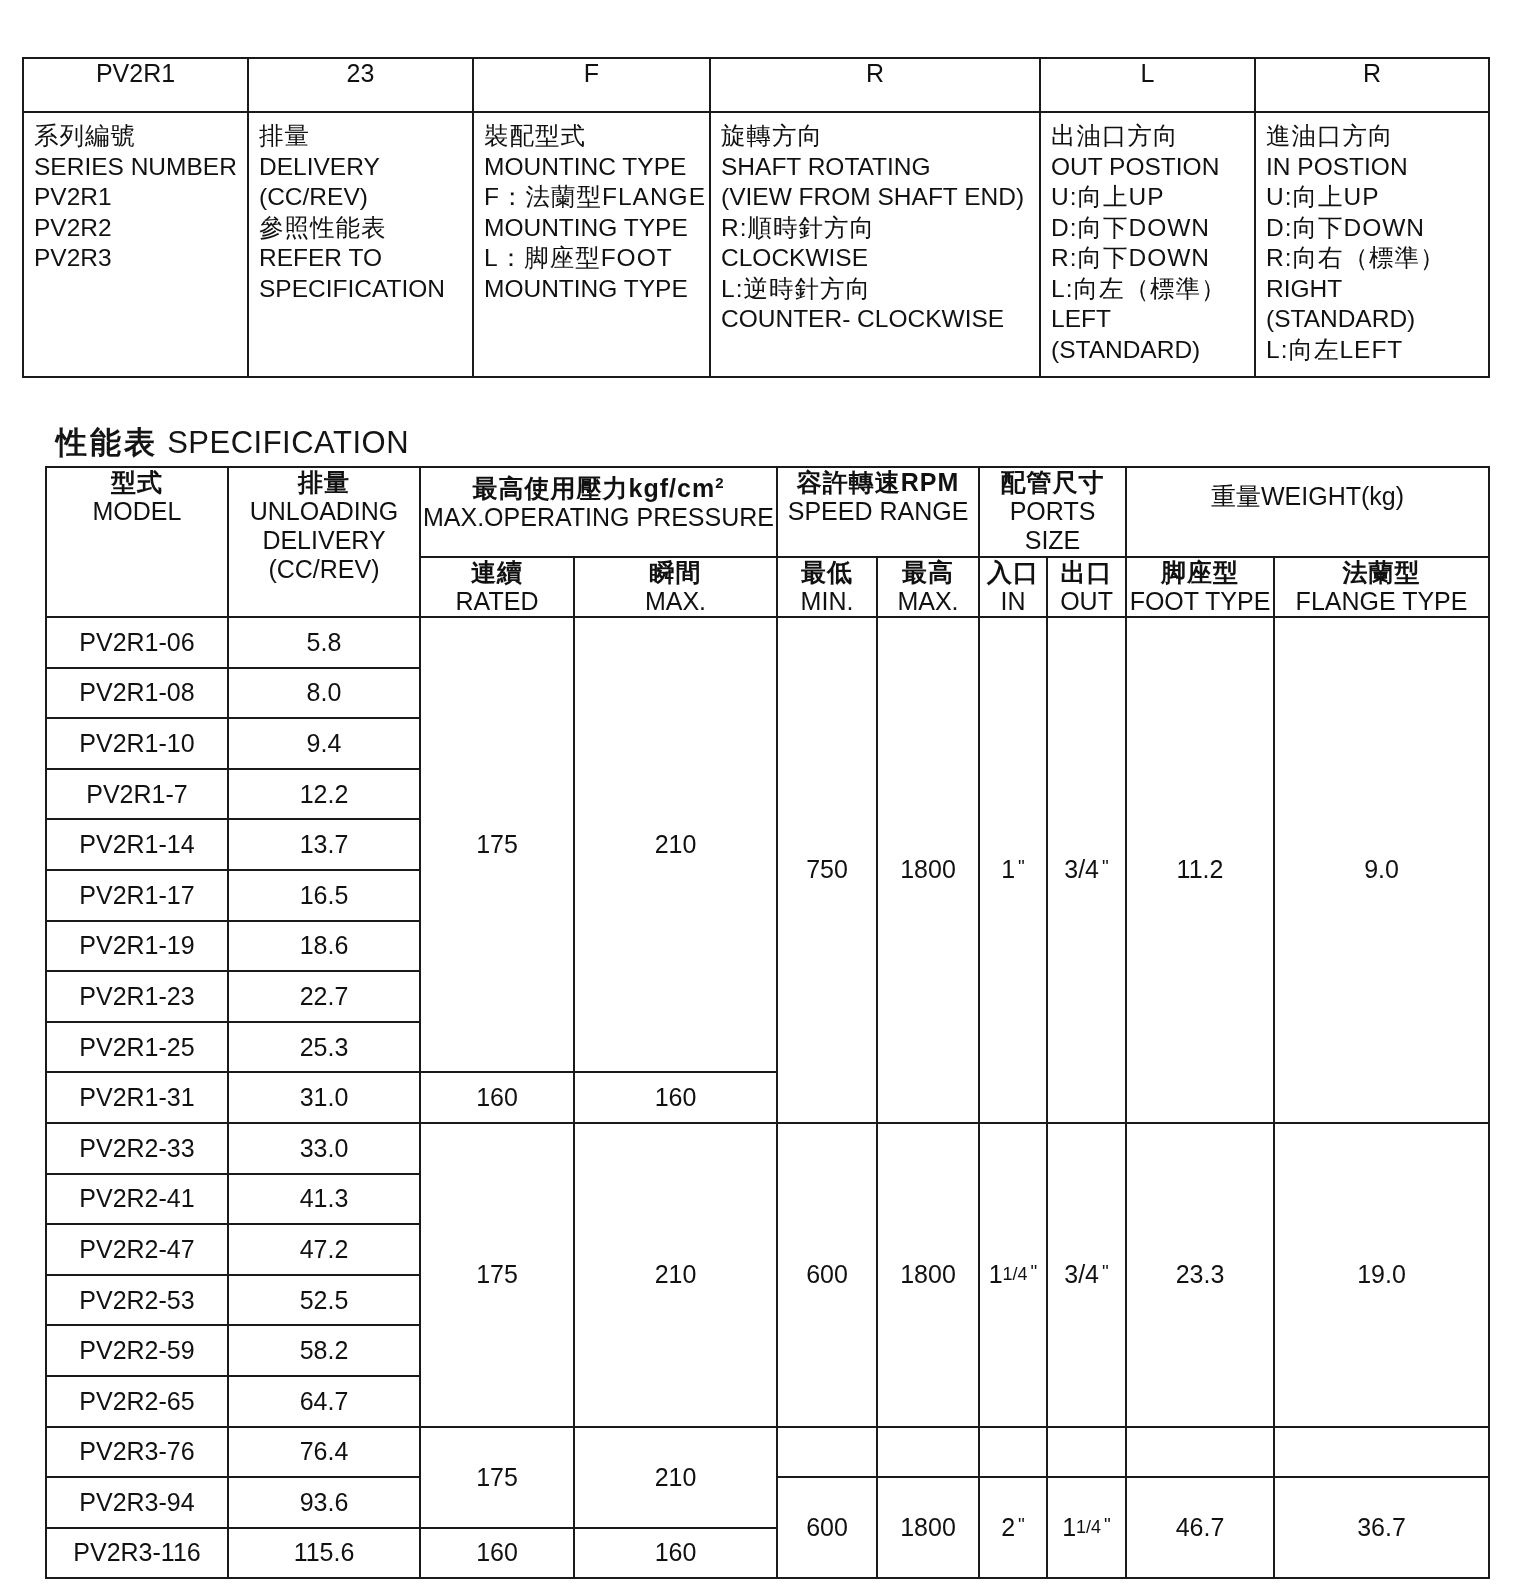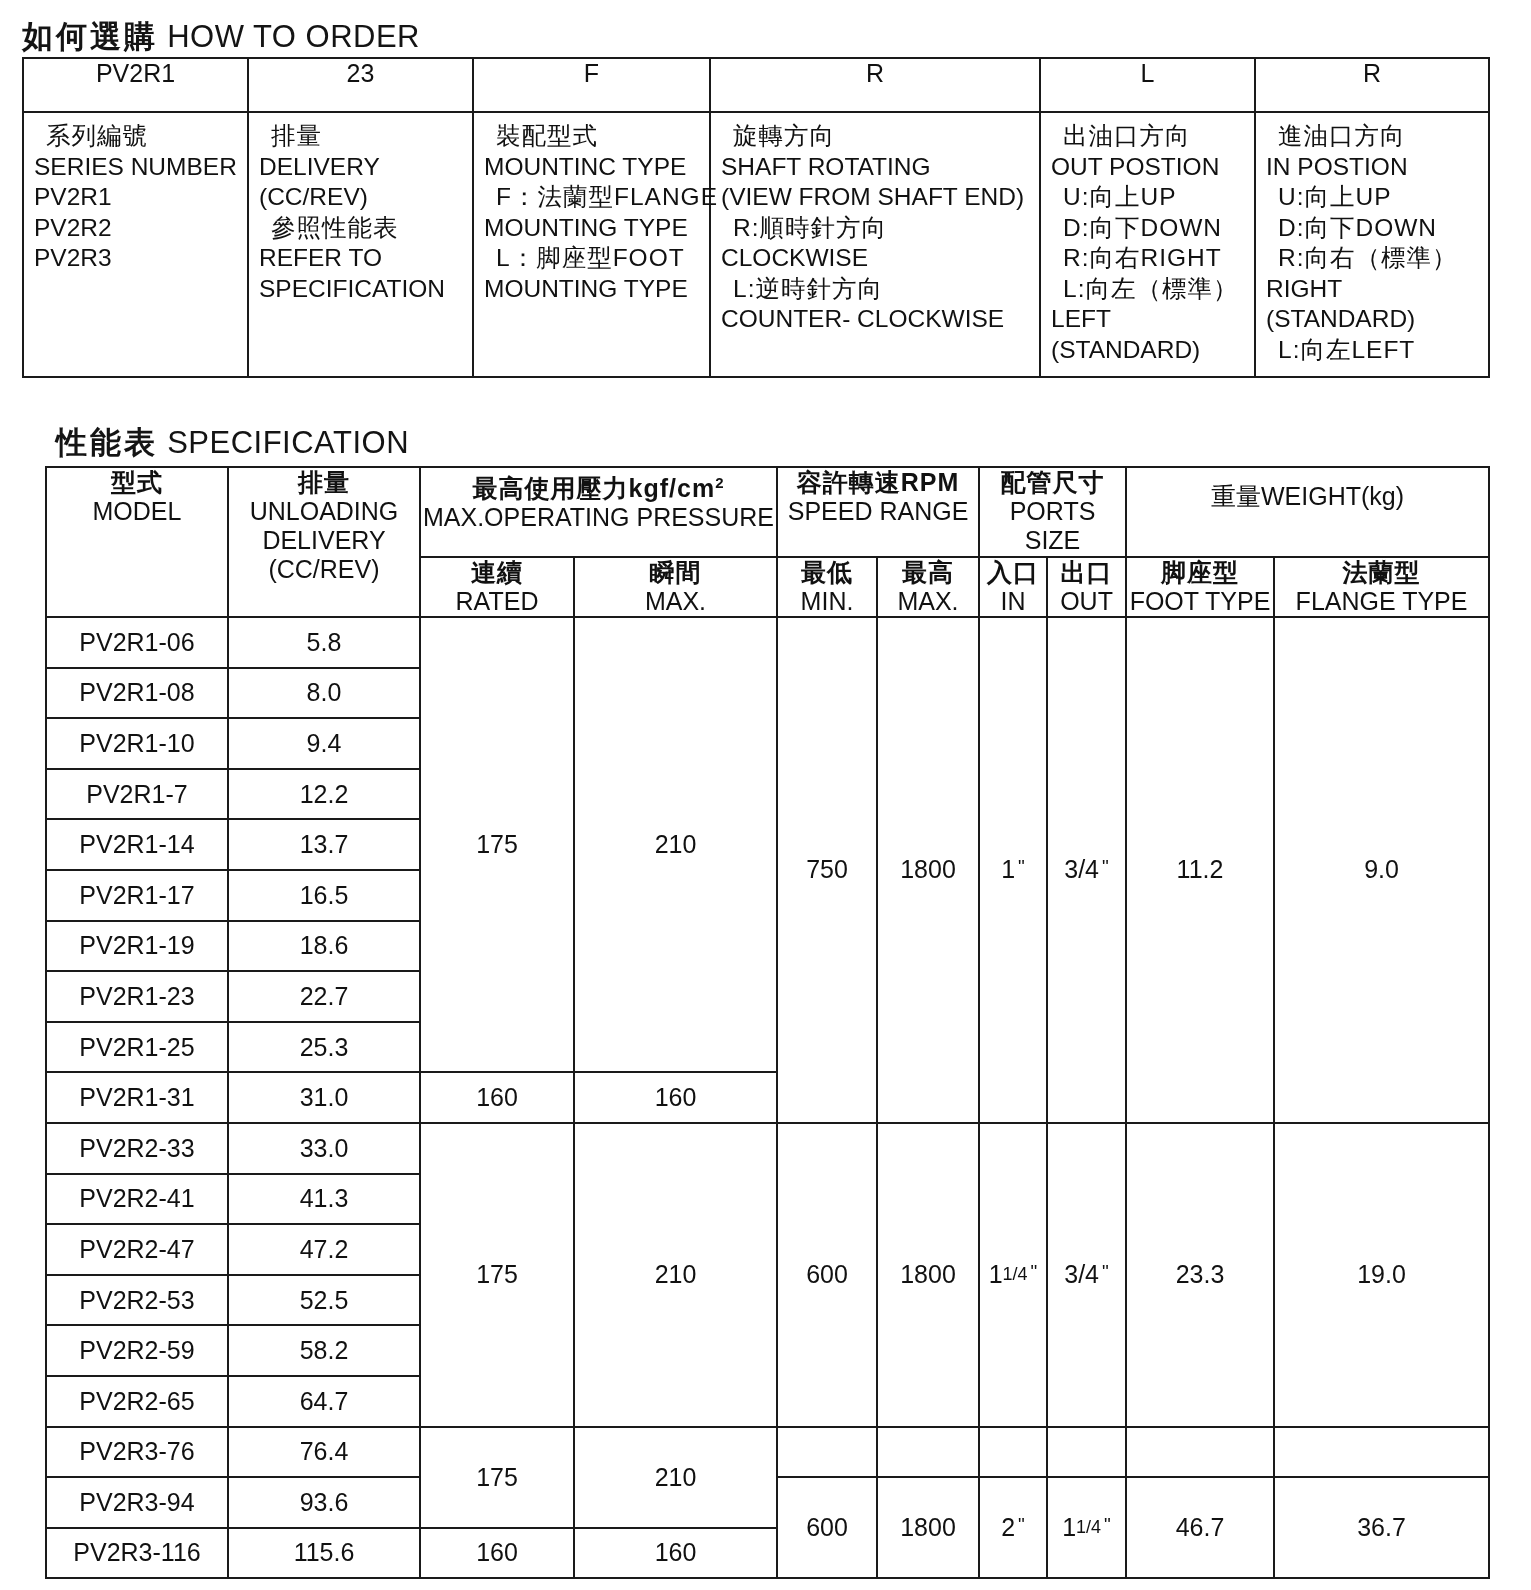--- a/index.html
+++ b/index.html
@@ -37,21 +37,21 @@
   
   #order-table{position:absolute;left:22px;top:57px;width:1466px;}
   #order-table .hd{height:52px;font-size:25px;}
   #order-table .body-cell{
     height:255px;
     padding:8px 0 0 10px;
     font-size:24.5px;line-height:30.5px;
     letter-spacing:0px;
     white-space:nowrap;
   }
-  #order-table .body-cell .cjkline{letter-spacing:1px;margin-left:12px;}
+  #order-table .body-cell .cjkline{letter-spacing:1px;}
   #order-table .body-cell div{height:30.5px;}
 
   
   #spec-table{position:absolute;left:45px;top:466px;width:1443px;}
   #spec-table td{font-size:25px;}
   .h-top{height:88px;text-align:center;}
   .h-sub{height:56px;}
   .hd .l1{display:block;line-height:29px;letter-spacing:1px;font-weight:600;}
   .hd .l2{display:block;line-height:29px;}
   .hd .one{line-height:56px;}
@@ -61,21 +61,20 @@
   .merge{text-align:center;vertical-align:middle;}
   .frac{font-size:18px;vertical-align:baseline;position:relative;top:-3px;}
   .inch{font-size:19px;position:relative;top:-5px;padding-left:3px;}
   .nowrap{white-space:nowrap;}
 </style>
 </head>
 <body>
 
 <div class="page">
 
-  <div class="sec-title" id="order-title"><span class="cjk">如何選購</span> <span>HOW TO ORDER</span></div>
 
   <table class="tbl" id="order-table">
     <colgroup>
       <col style="width:225px">
         <col style="width:225px">
         <col style="width:237px">
       <col style="width:330px">
         <col style="width:215px">
         <col style="width:234px">
     </colgroup>
@@ -119,21 +118,21 @@
             <div class="cjkline">R:順時針方向</div>
             <div>CLOCKWISE</div>
             <div class="cjkline">L:逆時針方向</div>
             <div>COUNTER- CLOCKWISE</div>
           </td>
       <td class="body-cell">
             <div class="cjkline">出油口方向</div>
             <div>OUT POSTION</div>
             <div class="cjkline">U:向上UP</div>
             <div class="cjkline">D:向下DOWN</div>
-            <div class="cjkline">R:向右RIGHT</div>
+            <div class="cjkline">R:向下DOWN</div>
             <div class="cjkline">L:向左（標準）</div>
             <div>LEFT</div>
             <div>(STANDARD)</div>
           </td>
       <td class="body-cell">
             <div class="cjkline">進油口方向</div>
             <div>IN POSTION</div>
             <div class="cjkline">U:向上UP</div>
             <div class="cjkline">D:向下DOWN</div>
             <div class="cjkline">R:向右（標準）</div>

